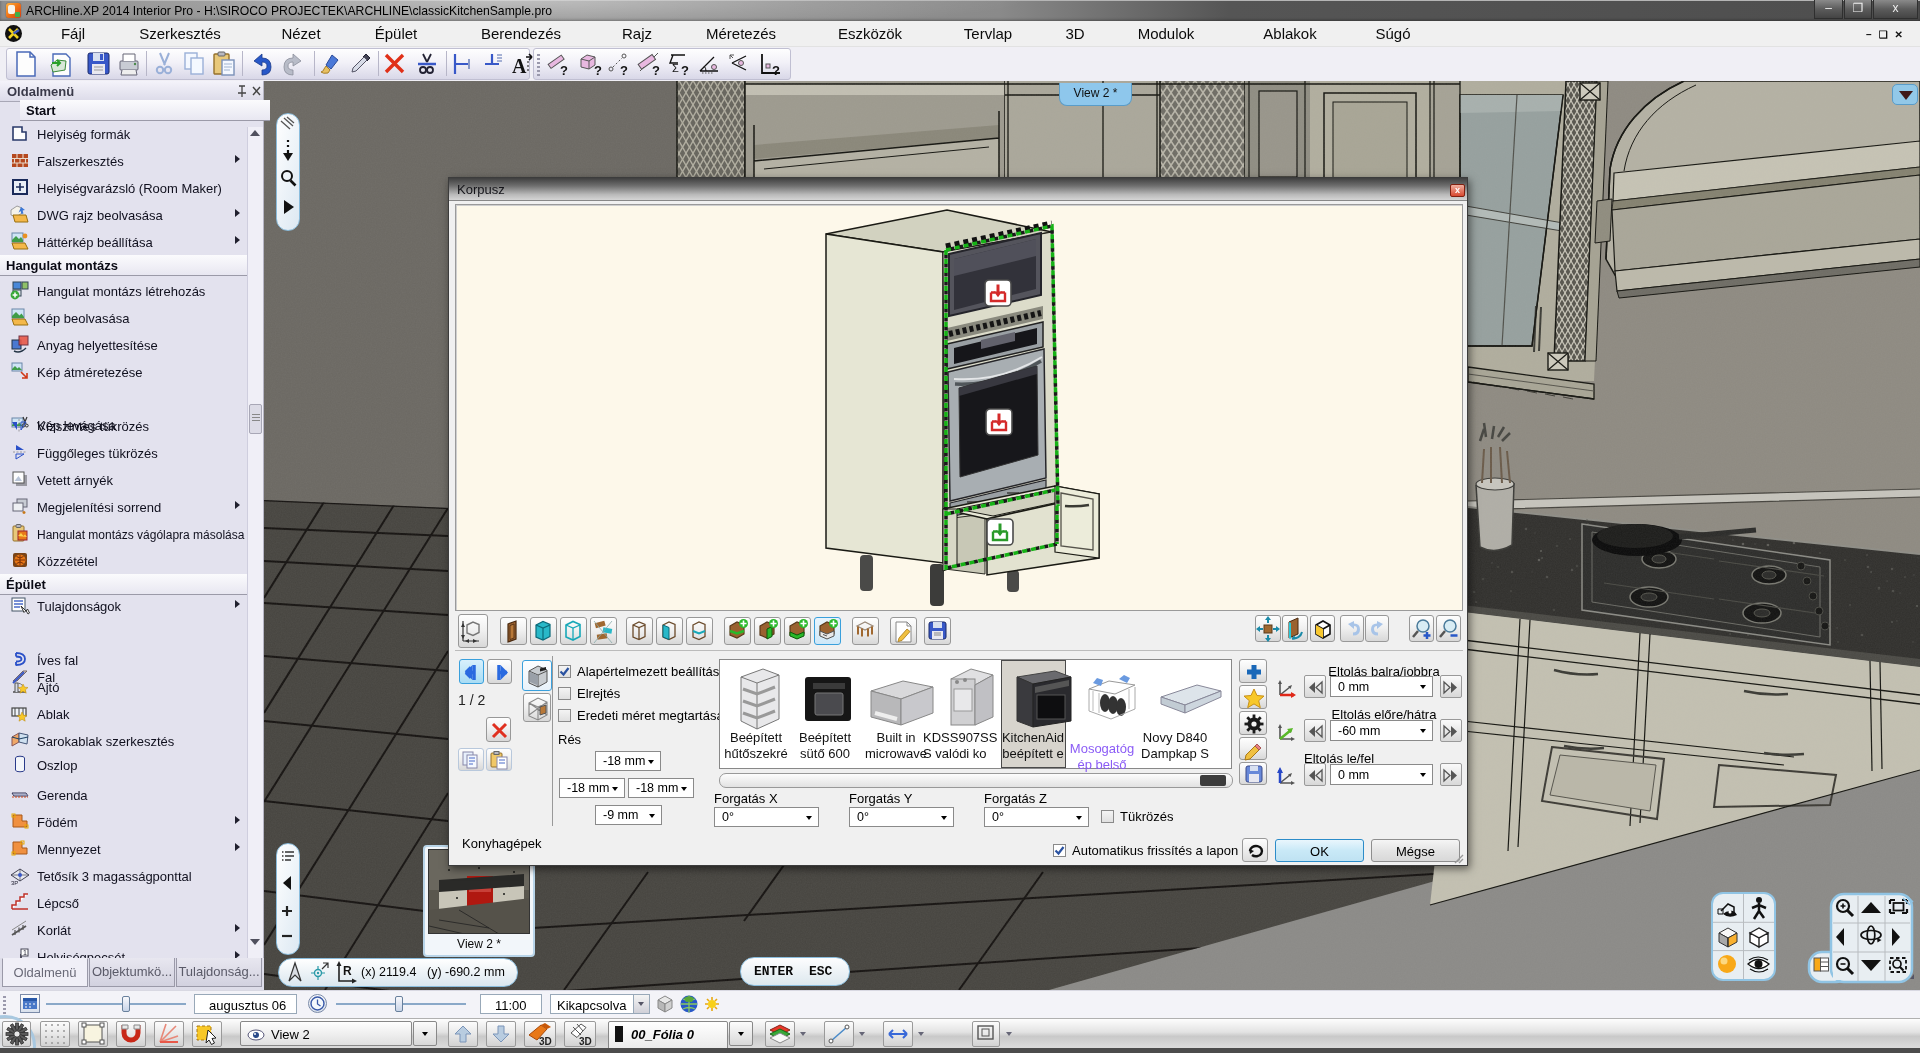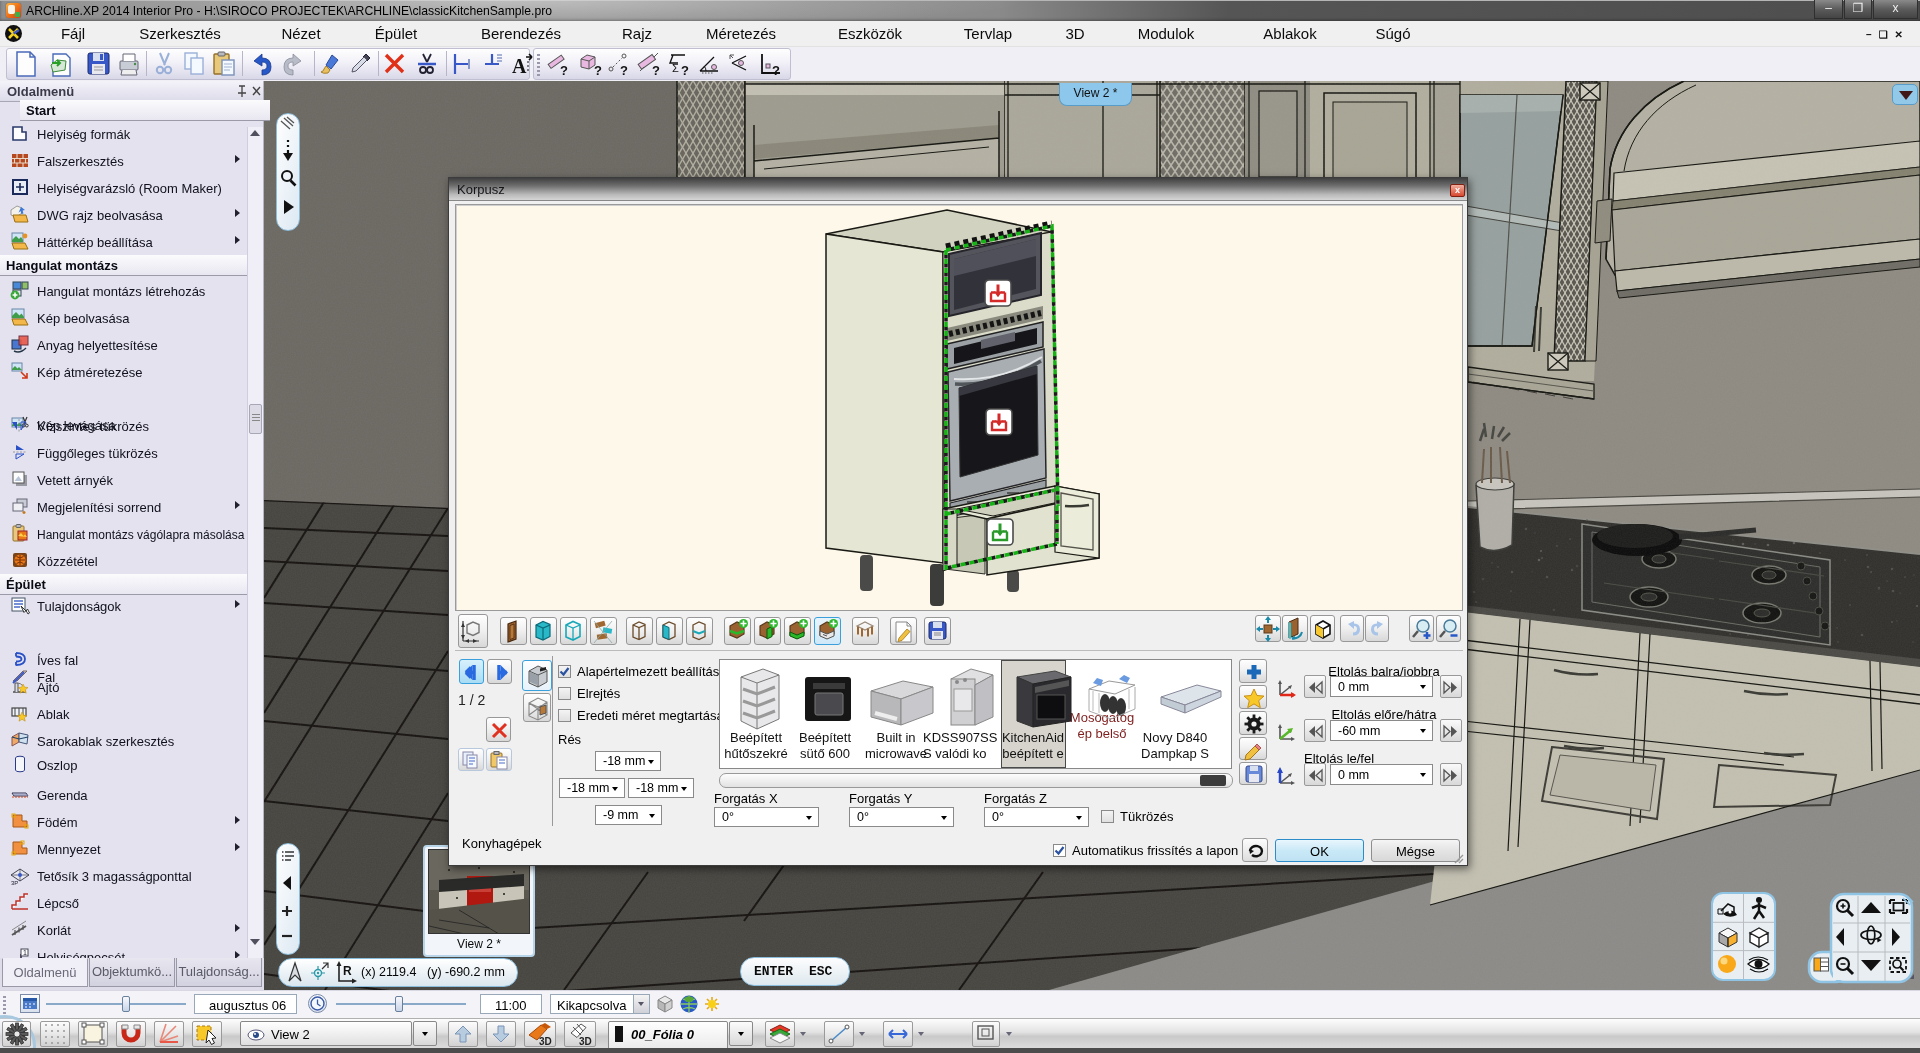--- a/index.html
+++ b/index.html
@@ -1706,21 +1706,21 @@
       <span style="position:absolute;left:7px;top:2px;font-size:12.5px;color:#000;">-9 mm</span>
       <div class="combo-arrow" style="right:6px;top:8px;"></div>
     </div>
 <div class="abs" style="left:270px;top:481px;width:513px;height:110px;background:#fff;border:1px solid #888;"></div>
 <div class="abs" style="left:552px;top:482px;width:65px;height:108px;background:#d7d4cd;border:1px solid #4a4a4a;"></div>
 <div class="abs" style="left:267px;top:552px;width:80px;text-align:center;font-size:13px;color:#111;line-height:16px;">Beépített<br>hűtőszekré</div>
 <div class="abs" style="left:336px;top:552px;width:80px;text-align:center;font-size:13px;color:#111;line-height:16px;">Beépített<br>sütő 600</div>
 <div class="abs" style="left:407px;top:552px;width:80px;text-align:center;font-size:13px;color:#111;line-height:16px;">Built in<br>microwave</div>
 <div class="abs" style="left:474px;top:552px;width:80px;text-align:left;font-size:13px;color:#111;line-height:16px;">KDSS907SS<br>S valódi ko</div>
 <div class="abs" style="left:544px;top:552px;width:80px;text-align:center;font-size:13px;color:#111;line-height:16px;">KitchenAid<br>beépített e</div>
-<div class="abs" style="left:613px;top:532px;width:80px;text-align:center;font-size:13px;color:#7f1d1d;line-height:16px;">Mosogatóg<br>ép belső</div>
+<div class="abs" style="left:613px;top:563px;width:80px;text-align:center;font-size:13px;color:#8b5cf6;line-height:16px;">Mosogatóg<br>ép belső</div>
 <div class="abs" style="left:686px;top:552px;width:80px;text-align:center;font-size:13px;color:#111;line-height:16px;">Novy D840<br>Dampkap S</div>
 <svg class="abs" style="left:270px;top:481px;" width="513" height="110" viewBox="0 0 513 110">
       <g transform="translate(14,8)">
         <path d="M8 10 L30 2 L46 8 V52 L24 62 L8 54z" fill="#e8e8ea" stroke="#777"></path>
         <path d="M8 10 L24 16 L46 8 M24 16 V62" stroke="#777" fill="none"></path>
         <path d="M10 22 l14 5 18-7 M10 34 l14 5 18-7 M10 46 l14 5 18-7" stroke="#999" stroke-width="3" fill="none"></path>
       </g>
       <g transform="translate(84,14)">
         <rect x="2" y="4" width="46" height="44" rx="3" fill="#161616"></rect>
         <rect x="10" y="10" width="32" height="6" fill="#3a3a3a"></rect>

